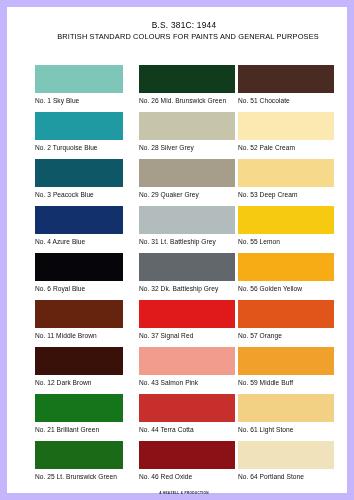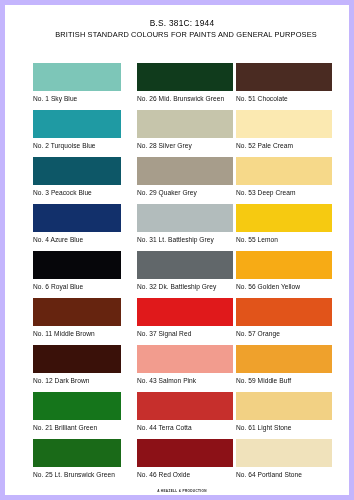--- a/index.html
+++ b/index.html
@@ -13,21 +13,21 @@
     font-family: "Liberation Sans", sans-serif;
     color: #000000;
     overflow: hidden;
   }
   #page {
     position: relative;
     width: 354px;
     height: 500px;
     background: #ffffff;
     box-sizing: border-box;
-    border: 5px solid #c4b5fd;
+    border: 7px solid #c4b5fd;
   }
   .header {
     position: absolute;
     left: 0;
     top: 13px;
     width: 354px;
     text-align: center;
   }
   .header .line1 {
     font-size: 8.3px;

